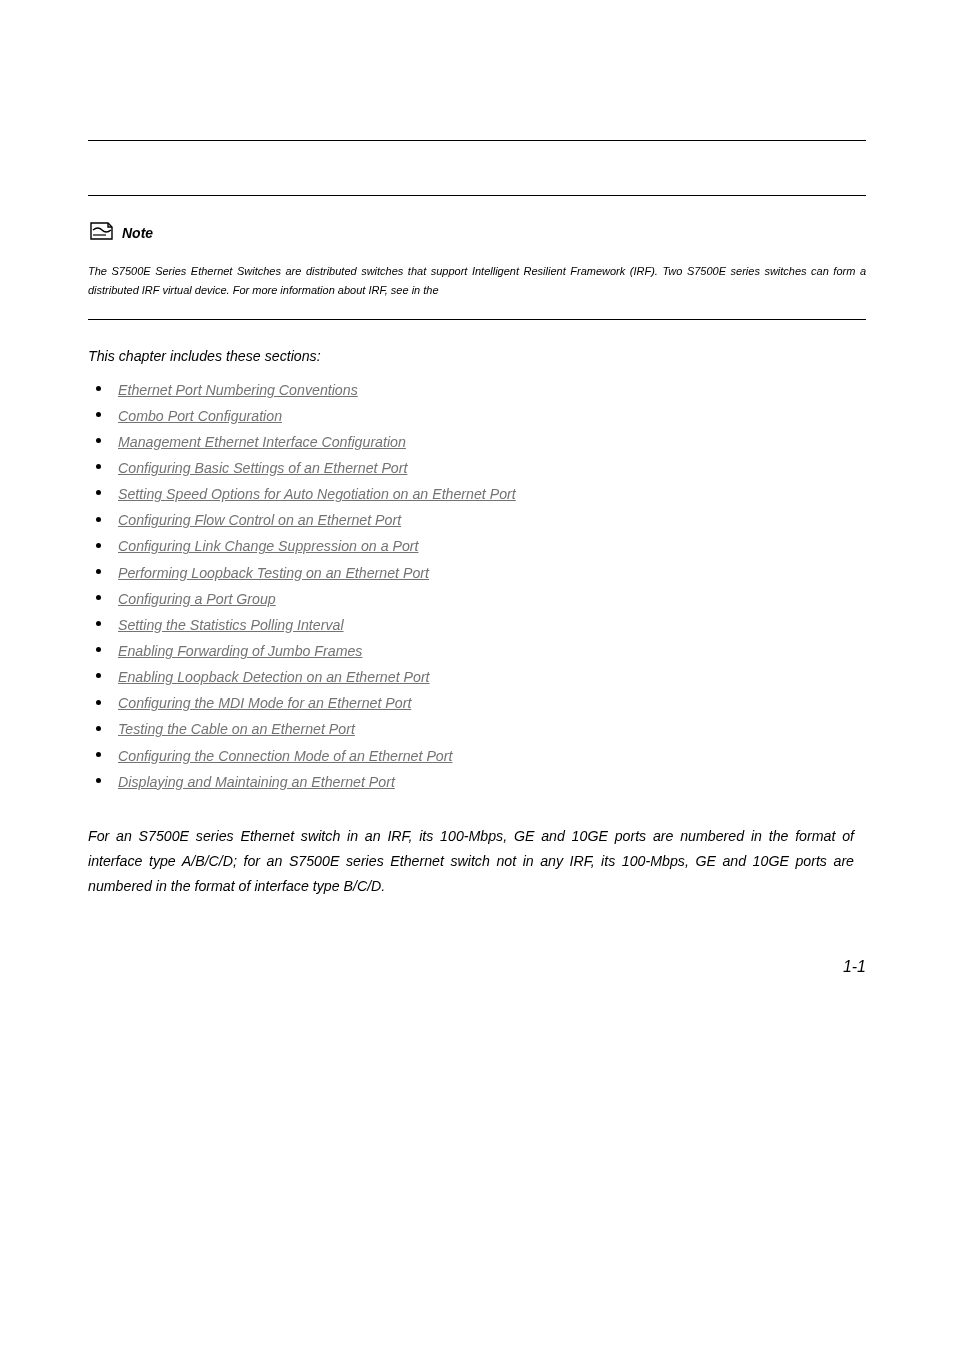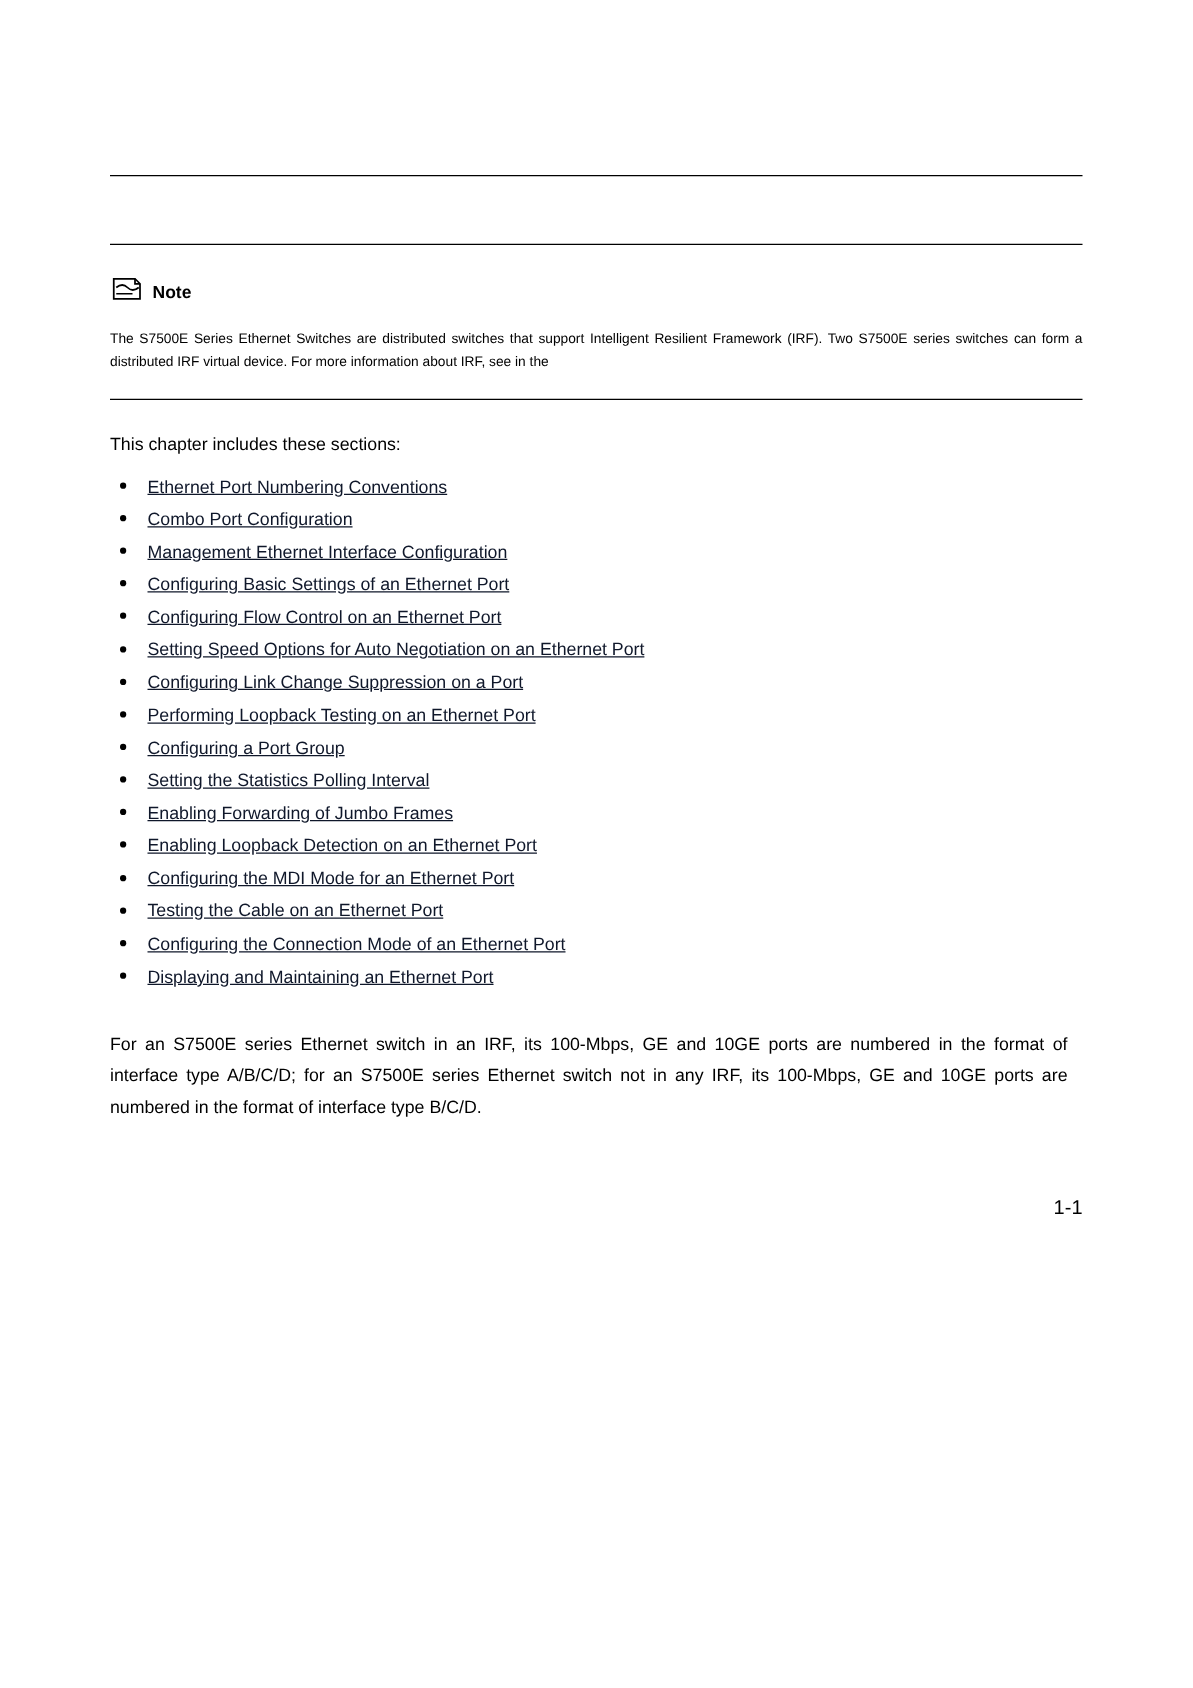--- a/index.html
+++ b/index.html
@@ -7,20 +7,21 @@
     font-family: Arial, sans-serif;
     color: #000;
     background: #fff;
   }
   .page {
     width: 954px;
     min-height: 1350px;
     padding: 80px 88px 40px 88px;
     box-sizing: border-box;
     position: relative;
+    font-style: italic;
   }
   .rule {
     border: none;
     border-top: 1.5px solid #000;
     margin: 0;
   }
   .rule-top {
     margin-top: 60px;
     margin-bottom: 14px;
   }
@@ -73,21 +74,21 @@
     content: "";
     position: absolute;
     left: 8px;
     top: 0.58em;
     width: 5px;
     height: 5px;
     background: #000;
     border-radius: 50%;
   }
   .link {
-    color: #0f172a;
+    color: #737373;
     text-decoration: underline;
   }
   .sec-body {
     font-size: 14.2px;
     line-height: 1.75;
     text-align: justify;
     margin: 12px 12px 10px 0;
   }
   .pagenum {
     text-align: right;
@@ -120,22 +121,22 @@
 
   <hr class="rule rule-after-note">
 
   <p class="intro-line">This chapter includes these sections:</p>
 
   <ul class="bullets" id="toc-list">
       <li><a class="link" href="#">Ethernet Port Numbering Conventions</a></li>
       <li><a class="link" href="#">Combo Port Configuration</a></li>
       <li><a class="link" href="#">Management Ethernet Interface Configuration</a></li>
       <li><a class="link" href="#">Configuring Basic Settings of an Ethernet Port</a></li>
+      <li><a class="link" href="#">Setting Speed Options for Auto Negotiation on an Ethernet Port</a></li>
       <li><a class="link" href="#">Configuring Flow Control on an Ethernet Port</a></li>
-      <li><a class="link" href="#">Setting Speed Options for Auto Negotiation on an Ethernet Port</a></li>
       <li><a class="link" href="#">Configuring Link Change Suppression on a Port</a></li>
       <li><a class="link" href="#">Performing Loopback Testing on an Ethernet Port</a></li>
       <li><a class="link" href="#">Configuring a Port Group</a></li>
       <li><a class="link" href="#">Setting the Statistics Polling Interval</a></li>
       <li><a class="link" href="#">Enabling Forwarding of Jumbo Frames</a></li>
       <li><a class="link" href="#">Enabling Loopback Detection on an Ethernet Port</a></li>
       <li><a class="link" href="#">Configuring the MDI Mode for an Ethernet Port</a></li>
       <li><a class="link" href="#">Testing the Cable on an Ethernet Port</a></li>
       <li><a class="link" href="#">Configuring the Connection Mode of an Ethernet Port</a></li>
       <li><a class="link" href="#">Displaying and Maintaining an Ethernet Port</a></li>

